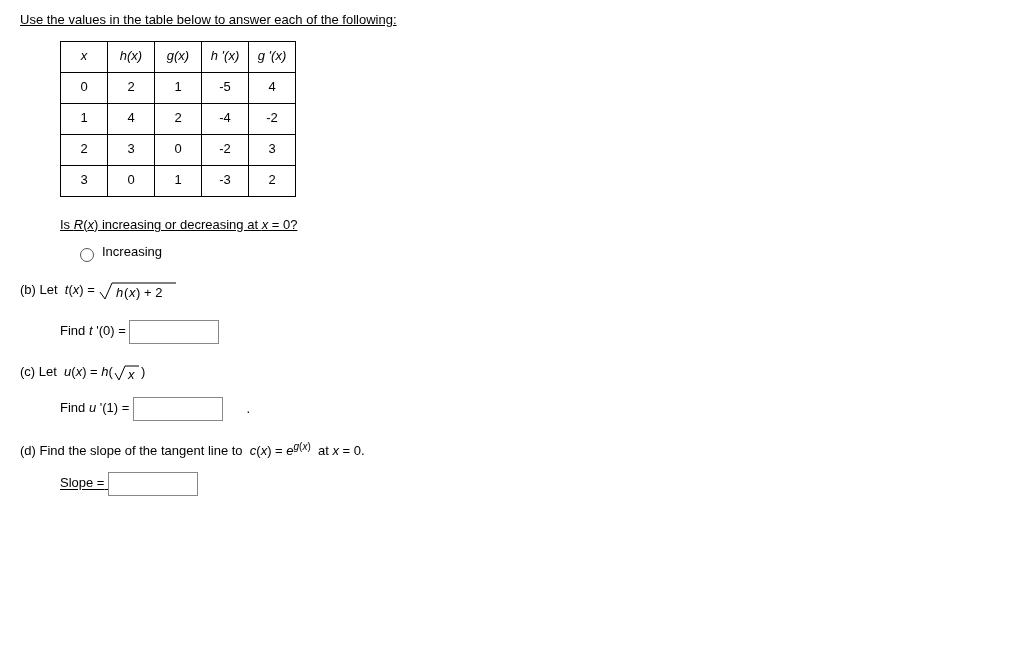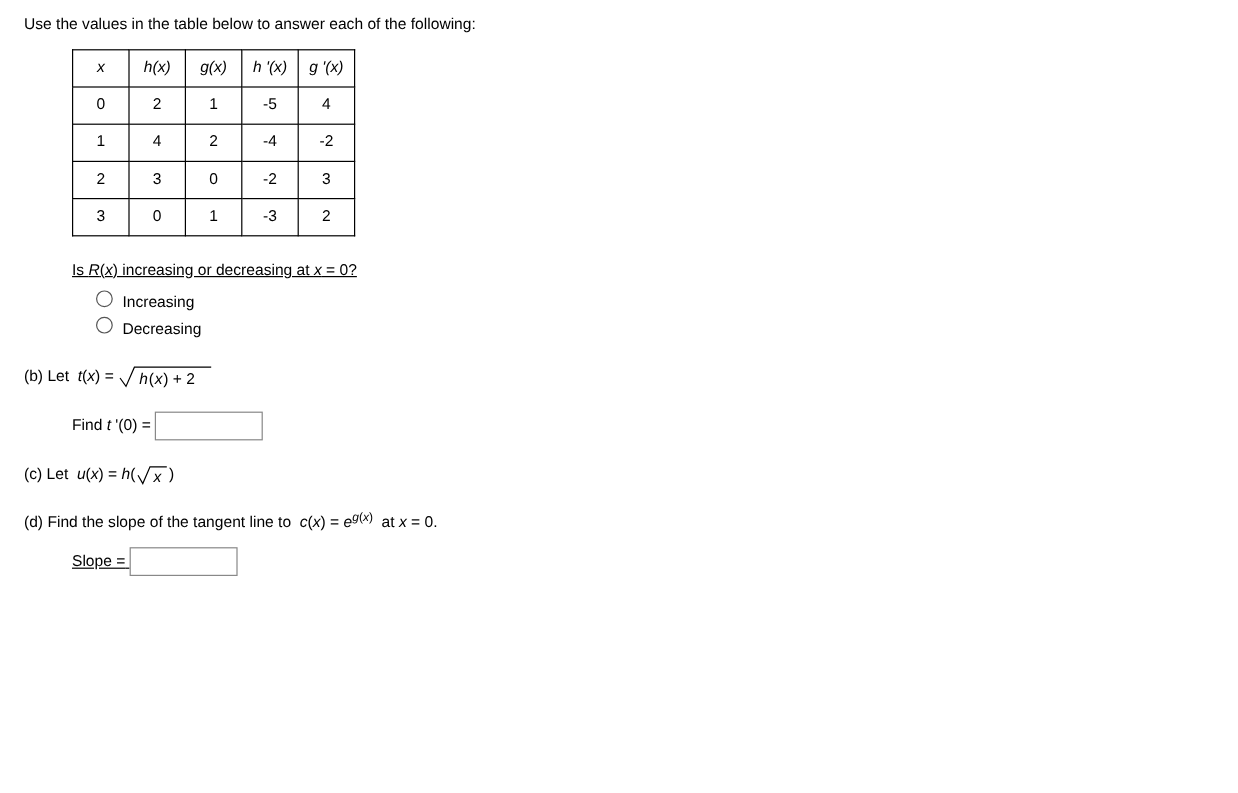--- a/index.html
+++ b/index.html
@@ -5,20 +5,21 @@
   body {
     font-family: Arial, Helvetica, sans-serif;
     font-size: 13px;
     color: #000;
     margin: 0;
     padding: 10px 20px;
     line-height: 1.6;
   }
   .intro {
     margin-bottom: 10px;
+    text-decoration: underline;
   }
   table.data {
     border-collapse: collapse;
     margin: 8px 0 18px 40px;
   }
   table.data th, table.data td {
     border: 1px solid #000;
     width: 44px;
     height: 28px;
     text-align: center;
@@ -50,21 +51,21 @@
     font-weight: bold;
     font-size: 15px;
     margin-left: 6px;
     display: inline-block;
     vertical-align: middle;
   }
   .radio-row {
     margin-left: 60px;
     margin-top: 2px;
     display: flex;
-    align-items: flex-start;
+    align-items: flex-end;
   }
   .radio {
     width: 12px;
     height: 12px;
     border: 1px solid #555;
     border-radius: 50%;
     display: inline-block;
     margin-right: 8px;
     background: #fff;
   }
@@ -120,24 +121,20 @@
   </table>
 
 <div class="section">
   <div class="sub" style="margin-top:16px;text-decoration:underline;">
     Is <span class="mi">R</span>(<span class="mi">x</span>) increasing or decreasing at <span class="mi">x</span> = 0?
   </div>
   <div class="radio-row">
     <span class="radio"></span>
     <span>Increasing</span>
   </div>
-  <div class="radio-row">
-    <span class="radio"></span>
-    <span>Decreasing</span>
-  </div>
 </div>
 
 <div class="section">
   <div>
     (b) Let&nbsp; <span class="mi">t</span>(<span class="mi">x</span>) =
     <svg class="sqrt" width="80" height="22">
       <path d="M2 12 L7 19 L14 3 L78 3" stroke="#000" fill="none" stroke-width="1"></path>
       <text x="18" y="17" font-size="13" font-family="Arial" font-style="italic">h</text>
       <text x="26" y="17" font-size="13" font-family="Arial">(</text>
       <text x="31" y="17" font-size="13" font-family="Arial" font-style="italic">x</text>
@@ -150,20 +147,25 @@
   </div>
 </div>
 
 <div class="section">
   <div>
     (c) Let&nbsp; <span class="mi">u</span>(<span class="mi">x</span>) = <span class="mi">h</span>(<svg class="sqrt" width="28" height="20">
       <path d="M2 10 L6 17 L12 3 L26 3" stroke="#000" fill="none" stroke-width="1"></path>
       <text x="15" y="16" font-size="13" font-family="Arial" font-style="italic">x</text>
     </svg>)
   </div>
+  <div class="sub" style="margin-top:14px;">
+    <span>Find <span class="mi">u</span> '(1) =</span>
+    <input class="answer-input" style="">
+    <span style="margin-left:20px;">.</span>
+  </div>
 </div>
 
 <div class="section">
   <div>
     (d) Find the slope of the tangent line to&nbsp; <span class="mi">c</span>(<span class="mi">x</span>) = <span class="mi">e</span><sup><span class="mi">g</span>(<span class="mi">x</span>)</sup>&nbsp; at <span class="mi">x</span> = 0.
   </div>
   <div class="sub" style="margin-top:10px;text-decoration:underline;">
     <span>Slope =</span>
     <input class="answer-input" style="">
   </div>

